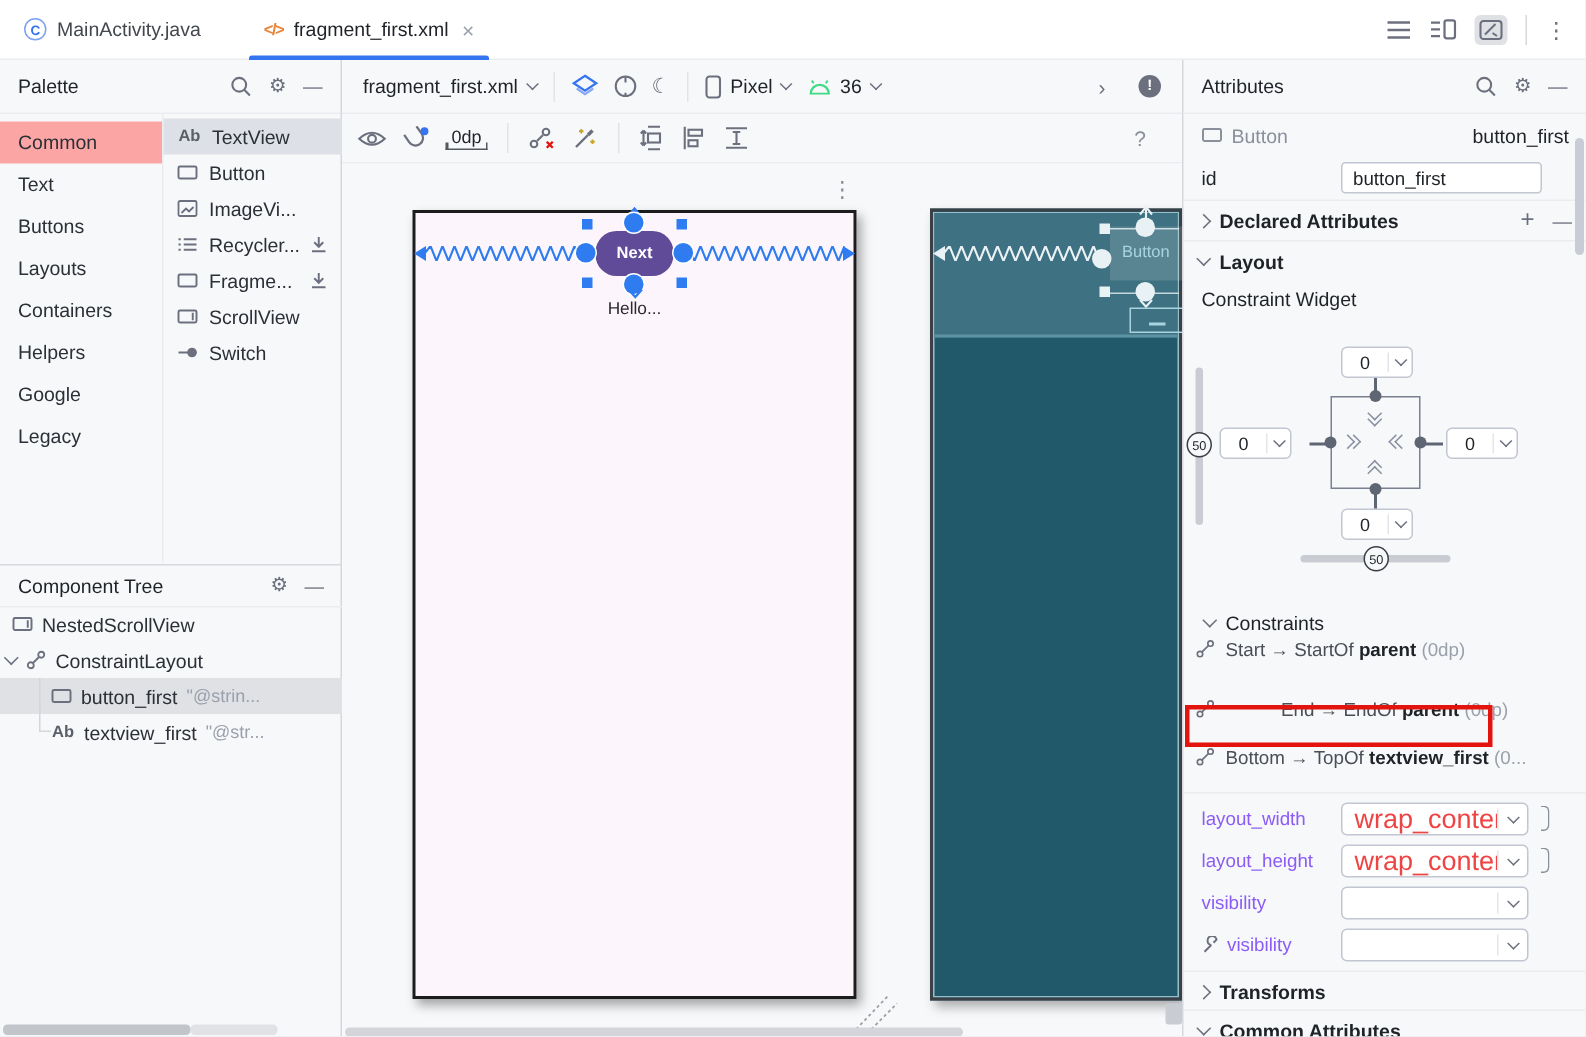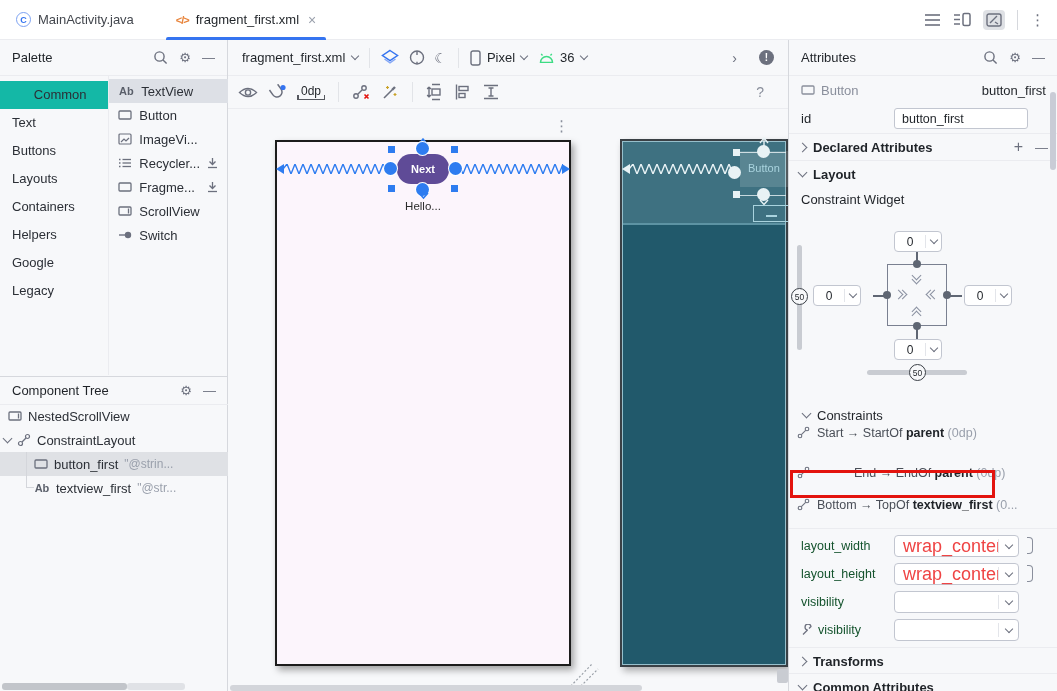--- a/index.html
+++ b/index.html
@@ -36,21 +36,21 @@
 
   .panel-header { height:36px; display:flex; align-items:center; padding:0 12px; border-bottom:1px solid #ebecf0; color:#1f2328; }
   .hdr-icons { margin-left:auto; display:flex; align-items:center; gap:11px; color:#6c707e; }
   .glyph { color:#6c707e; font-family:"DejaVu Sans", sans-serif; }
 
   
   .palette-body { position:absolute; left:0; top:36px; width:228px; height:299px; display:flex; }
   .pal-cats { width:110px; border-right:1px solid #ebecf0; padding-top:5px; }
   .pal-items { flex:1; padding-top:3px; }
   .cat-row { height:28px; line-height:28px; padding-left:12px; font-size:13px; color:#2b2f36; }
-  .cat-row.selected { background:#14b8a6;text-align:center; }
+  .cat-row.selected { background:#fca5a5; }
   .item-row { height:24px; display:flex; align-items:center; gap:7px; padding-left:9px; font-size:13px; color:#2b2f36; }
   .item-row.selected { background:#dde0e6; }
   .ab-glyph { font-size:11px; font-weight:bold; color:#5a5f6a; width:16px; text-align:center; }
   .dl { margin-left:auto; margin-right:10px; }
 
   
   .tree-header { position:absolute; left:0; top:336px; width:228px; }
   .tree-body { position:absolute; left:0; top:364px; width:228px; }
   .tree-row { position:relative; height:24px; display:flex; align-items:center; gap:6px; font-size:13px; color:#2b2f36; }
   .tree-row.selected { background:#dfe1e5; }
@@ -136,21 +136,21 @@
   
   .con-row { position:absolute; left:0; width:269px; height:24px; display:flex; align-items:flex-start; gap:7px; padding:0 10px 0 8px; font-size:12.5px; color:#494e57; }
   .con-row .tgt { font-weight:bold; color:#1f2328; }
   .con-row .sfx { color:#9aa0ac; }
   .con-row.hl { background:#dfe1e5; color:#1f2328; }
   .con-row.hl .sfx { color:#1f2328; }
   .red-box { position:absolute; left:1px; top:430px; width:205px; height:28px; border:3px solid #e3130e; z-index:5; pointer-events:none; }
 
   
   .attr-field-row { position:absolute; left:0; width:269px; height:28px; }
-  .attr-field-row .lbl { position:absolute; left:12px; top:7px; font-size:12.5px; color:#14532d; display:flex; align-items:center; gap:5px; }
+  .attr-field-row .lbl { position:absolute; left:12px; top:7px; font-size:12.5px; color:#8b5cf6; display:flex; align-items:center; gap:5px; }
   .dd { position:absolute; left:105px; top:3px; width:125px; height:22px; background:#fff; border:1px solid #c2c6d0; border-radius:4px;
         display:flex; align-items:center; font-size:18px; color:#ef4444; }
   .dd .val { flex:1; padding:0 8px; white-space:nowrap; overflow:hidden; }
   .dd .cdiv { width:1px; height:14px; background:#e3e5ea; }
   .dd .cc { width:19px; display:flex; justify-content:center; }
   .bracket { position:absolute; left:238px; top:5px; width:6px; height:17px; border:1.6px solid #8a8f9c; border-left:0; border-radius:0 4px 4px 0; }
 </style>
 </head>
 <body>
 

